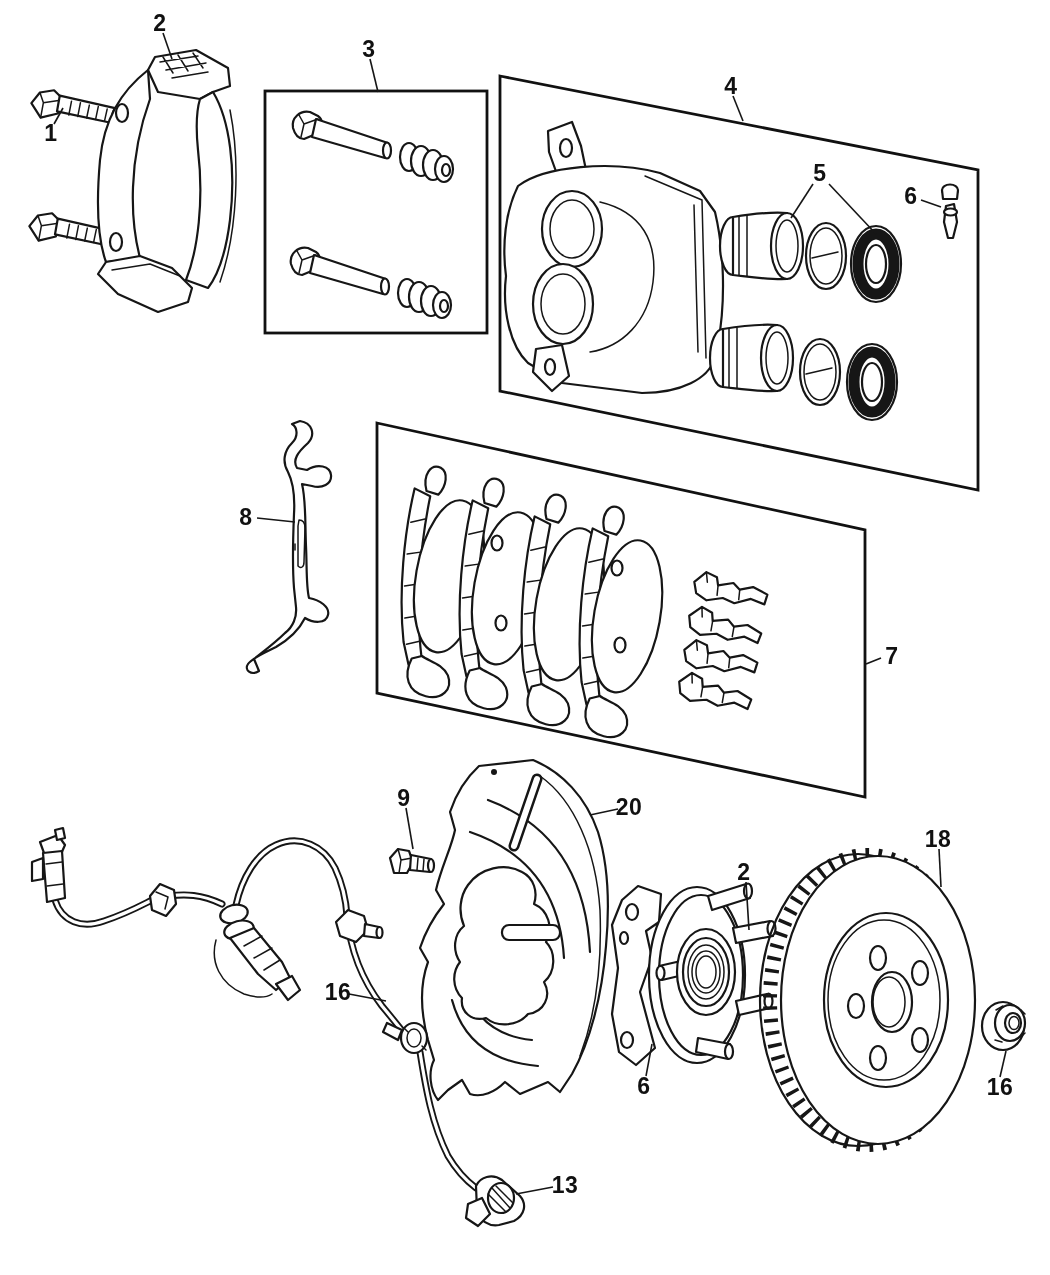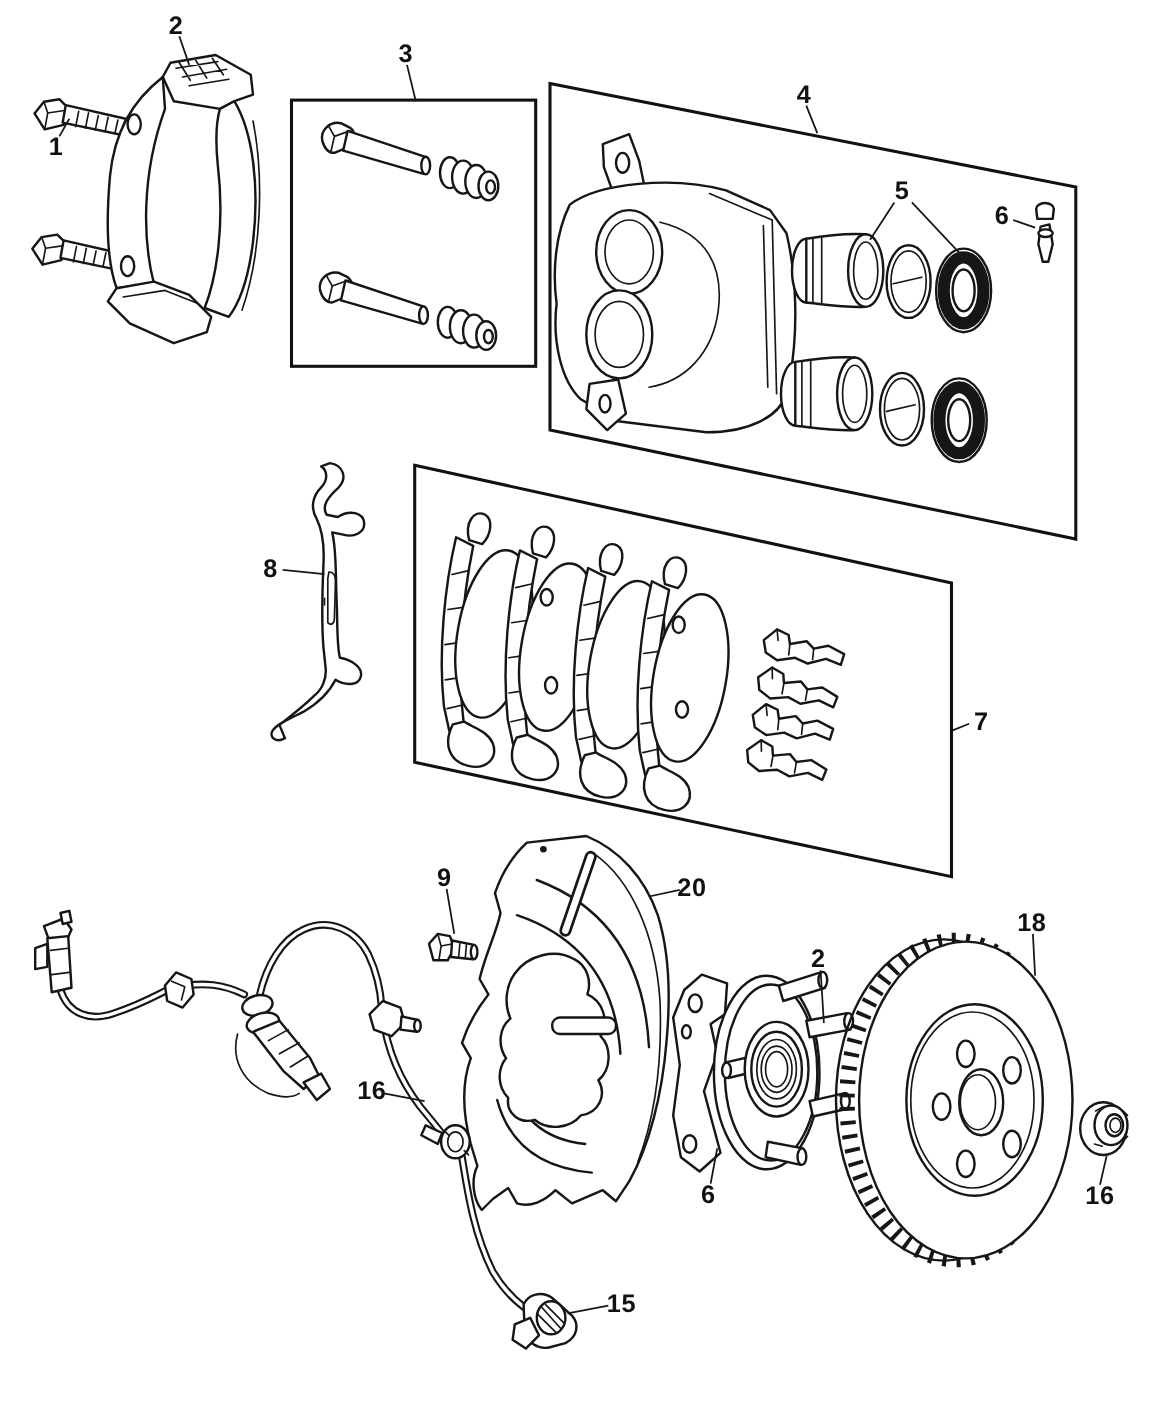--- a/index.html
+++ b/index.html
@@ -292,16 +292,16 @@
 <div class="callout" style="left:820px;top:173px">5</div>
 <div class="callout" style="left:911px;top:196px">6</div>
 <div class="callout" style="left:892px;top:656px">7</div>
 <div class="callout" style="left:246px;top:517px">8</div>
 <div class="callout" style="left:404px;top:798px">9</div>
 <div class="callout" style="left:629px;top:807px">20</div>
 <div class="callout" style="left:744px;top:872px">2</div>
 <div class="callout" style="left:938px;top:839px">18</div>
 <div class="callout" style="left:1000px;top:1087px">16</div>
 <div class="callout" style="left:644px;top:1086px">6</div>
-<div class="callout" style="left:565px;top:1185px">15</div>
+<div class="callout" style="left:565px;top:1185px">13</div>
 <div class="callout" style="left:338px;top:992px">16</div>
 
 </div>
 
 </body></html>

